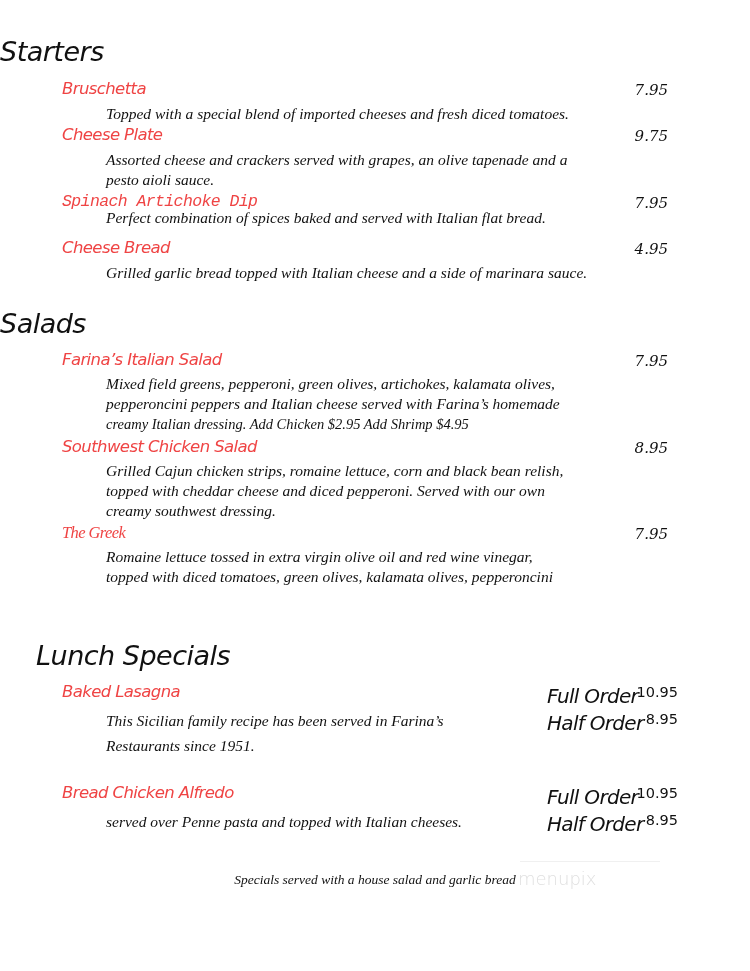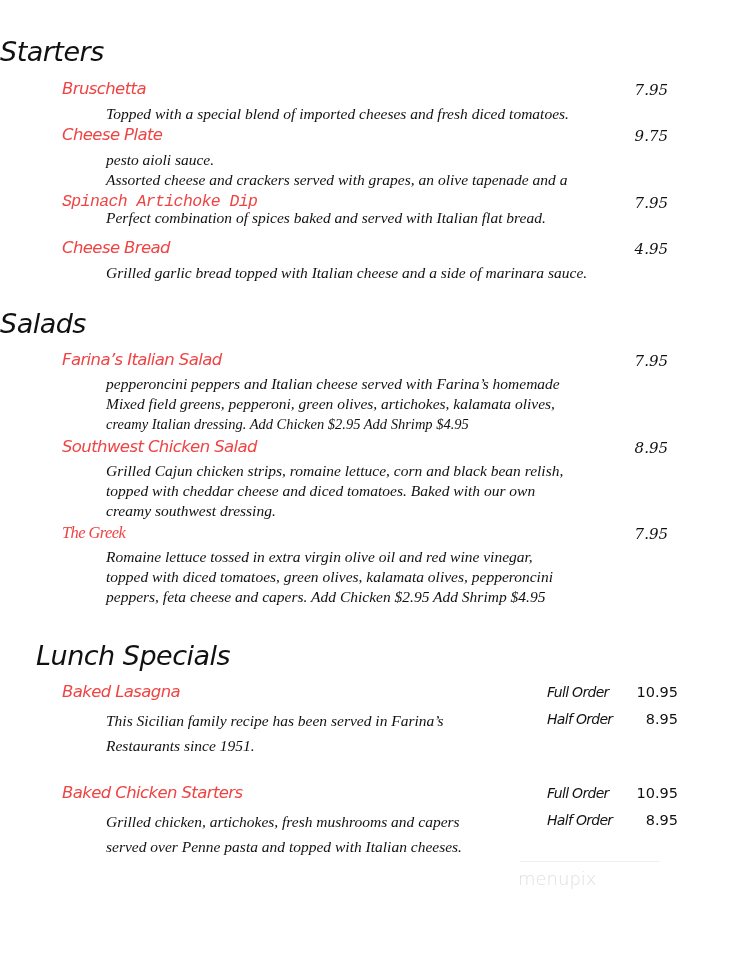--- a/index.html
+++ b/index.html
@@ -22,21 +22,21 @@
   }
   .desc {
     position: absolute; left: 106px; width: 540px;
     font-family: "Liberation Serif", serif; font-style: italic;
     font-size: 15.5px; line-height: 20px; color: #111;
   }
   .desc-line { display: block; white-space: nowrap; }
   .order-label {
     position: absolute; left: 547px;
     font-family: "DejaVu Sans", sans-serif; font-style: italic;
-    font-size: 14px; letter-spacing: -0.7px; color: #111; white-space: nowrap;
+    font-size: 20px; letter-spacing: -0.7px; color: #111; white-space: nowrap;
   }
   .order-price {
     position: absolute; right: 72px; text-align: right;
     font-family: "DejaVu Sans", sans-serif; font-size: 14.5px; color: #111;
   }
   .footnote {
     position: absolute; left: 0; width: 750px; text-align: center; top: 872px;
     font-family: "Liberation Serif", serif; font-style: italic; font-size: 13.5px; color: #111;
   }
   .watermark {
@@ -57,79 +57,78 @@
 
   <div class="item-name" style="top:79px;">Bruschetta</div>
   <div class="price" style="top:81px;">7.95</div>
   <div class="desc" style="top:104px;">
     <span class="desc-line">Topped with a special blend of imported cheeses and fresh diced tomatoes.</span>
   </div>
 
   <div class="item-name" style="top:125px;">Cheese Plate</div>
   <div class="price" style="top:127px;">9.75</div>
   <div class="desc" style="top:150px;">
+    <span class="desc-line">Assorted cheese and crackers served with grapes, an olive tapenade and a</span>
     <span class="desc-line"> pesto aioli sauce.</span>
-    <span class="desc-line">Assorted cheese and crackers served with grapes, an olive tapenade and a</span>
   </div>
 
   <div class="item-name" style="top:192px;font-family:Liberation Mono, monospace;">Spinach Artichoke Dip</div>
   <div class="price" style="top:194px;">7.95</div>
   <div class="desc" style="top:208px;">
     <span class="desc-line">Perfect combination of spices baked and served with Italian flat bread.</span>
   </div>
 
   <div class="item-name" style="top:238px;">Cheese Bread</div>
   <div class="price" style="top:240px;">4.95</div>
   <div class="desc" style="top:263px;font-style:italic;">
     <span class="desc-line">Grilled garlic bread topped with Italian cheese and a side of marinara sauce.</span>
   </div>
 
   <div class="section-title" style="top:308px;">Salads</div>
 
   <div class="item-name" style="top:350px;">Farina’s Italian Salad</div>
   <div class="price" style="top:352px;">7.95</div>
   <div class="desc" style="top:374px;">
+    <span class="desc-line">Mixed field greens, pepperoni, green olives, artichokes, kalamata olives,</span>
     <span class="desc-line">pepperoncini peppers and Italian cheese served with Farina’s homemade</span>
-    <span class="desc-line">Mixed field greens, pepperoni, green olives, artichokes, kalamata olives,</span>
     <span class="desc-line" style="font-size:14.5px;">creamy Italian dressing.  Add Chicken $2.95 Add Shrimp $4.95</span>
   </div>
 
   <div class="item-name" style="top:437px;">Southwest Chicken Salad</div>
   <div class="price" style="top:439px;">8.95</div>
   <div class="desc" style="top:461px;">
     <span class="desc-line">Grilled Cajun chicken strips, romaine lettuce, corn and black bean relish,</span>
-    <span class="desc-line">topped with cheddar cheese and diced tomatoes. Baked with our own</span>
+    <span class="desc-line">topped with cheddar cheese and diced pepperoni. Served with our own</span>
     <span class="desc-line">creamy southwest dressing.</span>
   </div>
 
   <div class="item-name" style="top:523px;font-family:Liberation Serif, serif;">The Greek</div>
   <div class="price" style="top:525px;">7.95</div>
   <div class="desc" style="top:547px;">
     <span class="desc-line">Romaine lettuce tossed in extra virgin olive oil and red wine vinegar,</span>
     <span class="desc-line">topped with diced tomatoes, green olives, kalamata olives, pepperoncini</span>
-    <span class="desc-line">peppers, feta cheese and capers. Add Chicken $2.95 Add Shrimp $4.95</span>
   </div>
 
   <div class="section-title" style="top:640px;padding-left:36px;">Lunch Specials</div>
 
   <div class="item-name" style="top:682px;">Baked Lasagna</div>
   <div class="order-label" style="top:684px;">Full Order</div>
   <div class="order-price" style="top:684px;">10.95</div>
   <div class="order-label" style="top:711px;">Half Order</div>
   <div class="order-price" style="top:711px;">8.95</div>
   <div class="desc" style="top:708px; width:420px; line-height:25px;">
     <span class="desc-line">This Sicilian family recipe has been served in Farina’s</span>
     <span class="desc-line">Restaurants  since 1951.</span>
   </div>
 
-  <div class="item-name" style="top:783px;">Baked Chicken Starters</div>
+  <div class="item-name" style="top:783px;">Bread Chicken Alfredo</div>
   <div class="order-label" style="top:785px;">Full Order</div>
   <div class="order-price" style="top:785px;">10.95</div>
   <div class="order-label" style="top:812px;">Half Order</div>
   <div class="order-price" style="top:812px;">8.95</div>
   <div class="desc" style="top:809px; width:420px; line-height:25px;">
-    <span class="desc-line">Grilled chicken, artichokes, fresh mushrooms and capers</span>
     <span class="desc-line">served over Penne pasta and topped with Italian cheeses.</span>
   </div>
 
   <div class="watermark-line"></div>
   <div class="watermark">menupix</div>
+  <div class="footnote">Specials served with a house salad and garlic bread</div>
 </div>
 
 </body></html>

